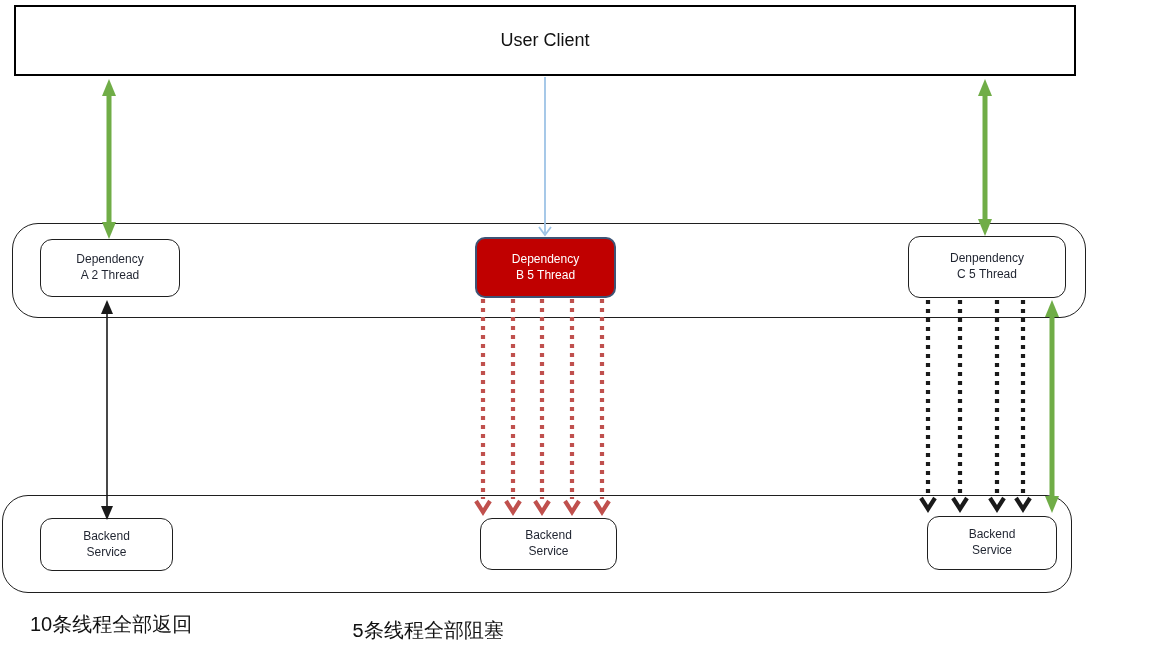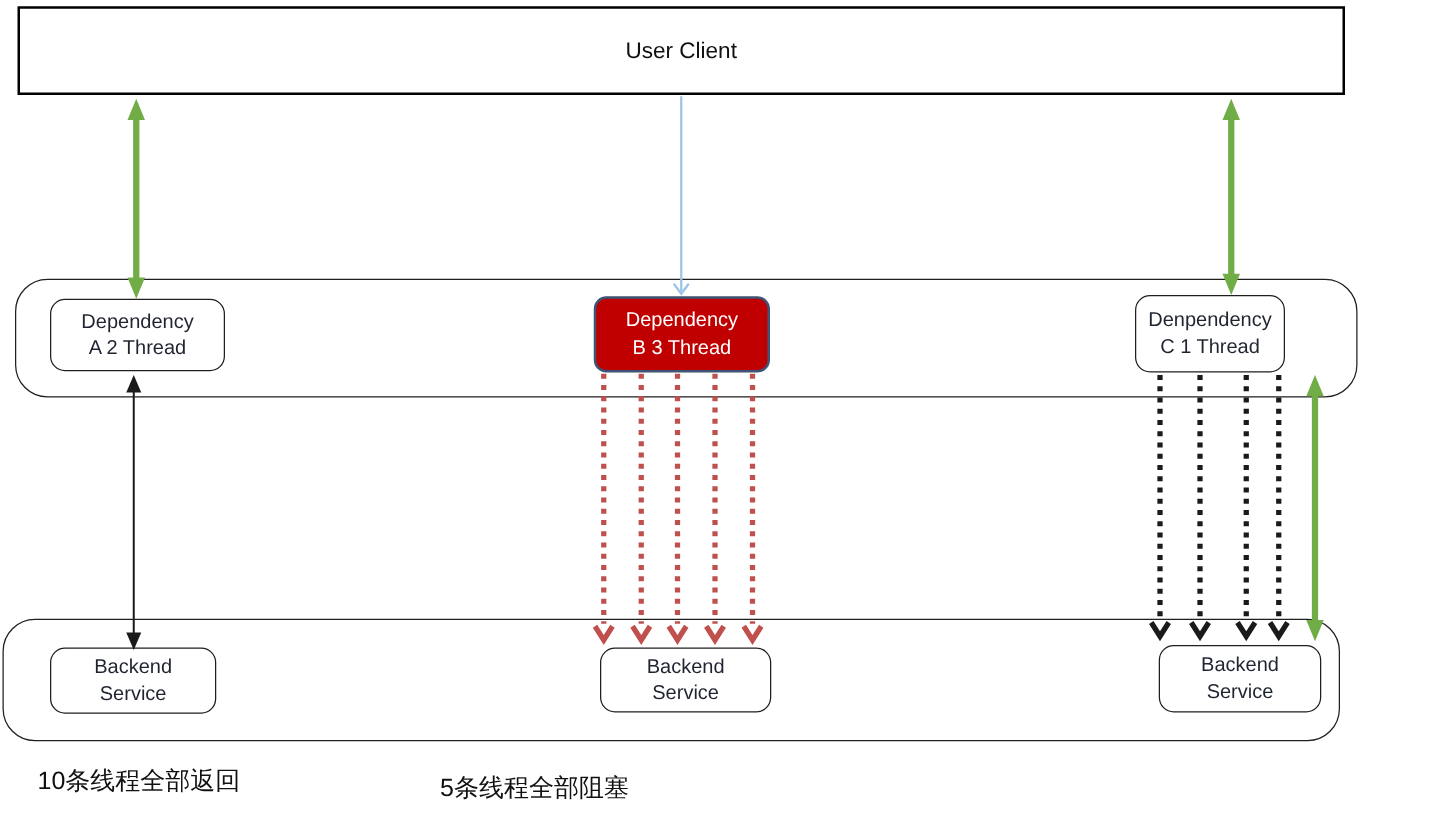--- a/index.html
+++ b/index.html
@@ -11,33 +11,33 @@
     position:absolute; border:1.5px solid #1f1f1f; border-radius:26px;
     background:transparent; z-index:1;
   }
   .container.mid    { left:12px;  top:223px; width:1072px; height:93px; }
   .container.bottom { left:2px;   top:495px; width:1068px; height:96px; }
 
   .box {
     position:absolute; box-sizing:border-box; background:#fff;
     border:1.5px solid #1f1f1f; border-radius:12px; z-index:2;
     display:flex; flex-direction:column; align-items:center; justify-content:center;
-    font-size:16px; line-height:1.32; color:var(--box-text,#1f2430); text-align:center;
+    font-size:12px; line-height:1.32; color:var(--box-text,#1f2430); text-align:center;
   }
   .box.user-client {
     left:14px; top:5px; width:1062px; height:71px;
     border:2px solid #000; border-radius:0; font-size:18px; color:#111;
   }
   .box.dep-a { left:40px;  top:239px; width:140px; height:58px; }
   .box.dep-b {
     left:475px; top:237px; width:141px; height:61px; border-radius:10px;
     background:var(--red-fill,#C00000); color:#fff;
     border:2px solid var(--red-box-border,#3E5375);
   }
-  .box.dep-c     { left:908px; top:236px; width:120px; height:62px;text-align:right; }
+  .box.dep-c     { left:908px; top:236px; width:158px; height:62px;text-align:right; }
   .box.backend-a { left:40px;  top:518px; width:133px; height:53px; }
   .box.backend-b { left:480px; top:518px; width:137px; height:52px; }
   .box.backend-c { left:927px; top:516px; width:130px; height:54px; }
 
   .arrows { position:absolute; left:0; top:0; z-index:3; }
   .green-arrow line    { stroke:var(--green-arrow,#70AD47); stroke-width:5; }
   .green-arrow polygon { fill:var(--green-arrow,#70AD47); }
   .blue-arrow line, .blue-arrow polyline {
     stroke:var(--blue-arrow,#9DC3E6); stroke-width:1.8; fill:none;
   }
@@ -45,21 +45,21 @@
   .black-arrow polygon { fill:var(--black,#1a1a1a); }
   .red-dotted line     { stroke:var(--red-dotted,#C0504D); stroke-width:4.2; stroke-dasharray:4 5; }
   .red-dotted polyline { stroke:var(--red-dotted,#C0504D); stroke-width:4.2; fill:none; }
   .black-dotted line     { stroke:var(--black,#1a1a1a); stroke-width:4.2; stroke-dasharray:4 5; }
   .black-dotted polyline { stroke:var(--black,#1a1a1a); stroke-width:4.2; fill:none; }
 
   .caption {
     position:absolute; z-index:2; font-size:20px; color:#111; white-space:nowrap;
   }
   .caption.left   { left:30px;  top:611px; }
-  .caption.middle { left:352px; top:617px; }
+  .caption.middle { left:352px; top:617px;font-family:Liberation Mono, monospace; }
   .caption.right  { left:792px; top:611px; }
 </style>
 </head>
 <body>
 
 <div class="canvas">
 
   <div class="container mid"></div>
   <div class="container bottom"></div>
 
@@ -67,26 +67,26 @@
     <span>User Client</span>
   </div>
 
   <div class="box dep-a">
     <span>Dependency</span>
     <span>A 2 Thread</span>
   </div>
 
   <div class="box dep-b">
     <span>Dependency</span>
-    <span>B 3 Thread</span>
+    <span>B 5 Thread</span>
   </div>
 
   <div class="box dep-c">
     <span>Denpendency</span>
-    <span>C 1 Thread</span>
+    <span>C 5 Thread</span>
   </div>
 
   <div class="box backend-a">
     <span>Backend</span>
     <span>Service</span>
   </div>
 
   <div class="box backend-b">
     <span>Backend</span>
     <span>Service</span>

